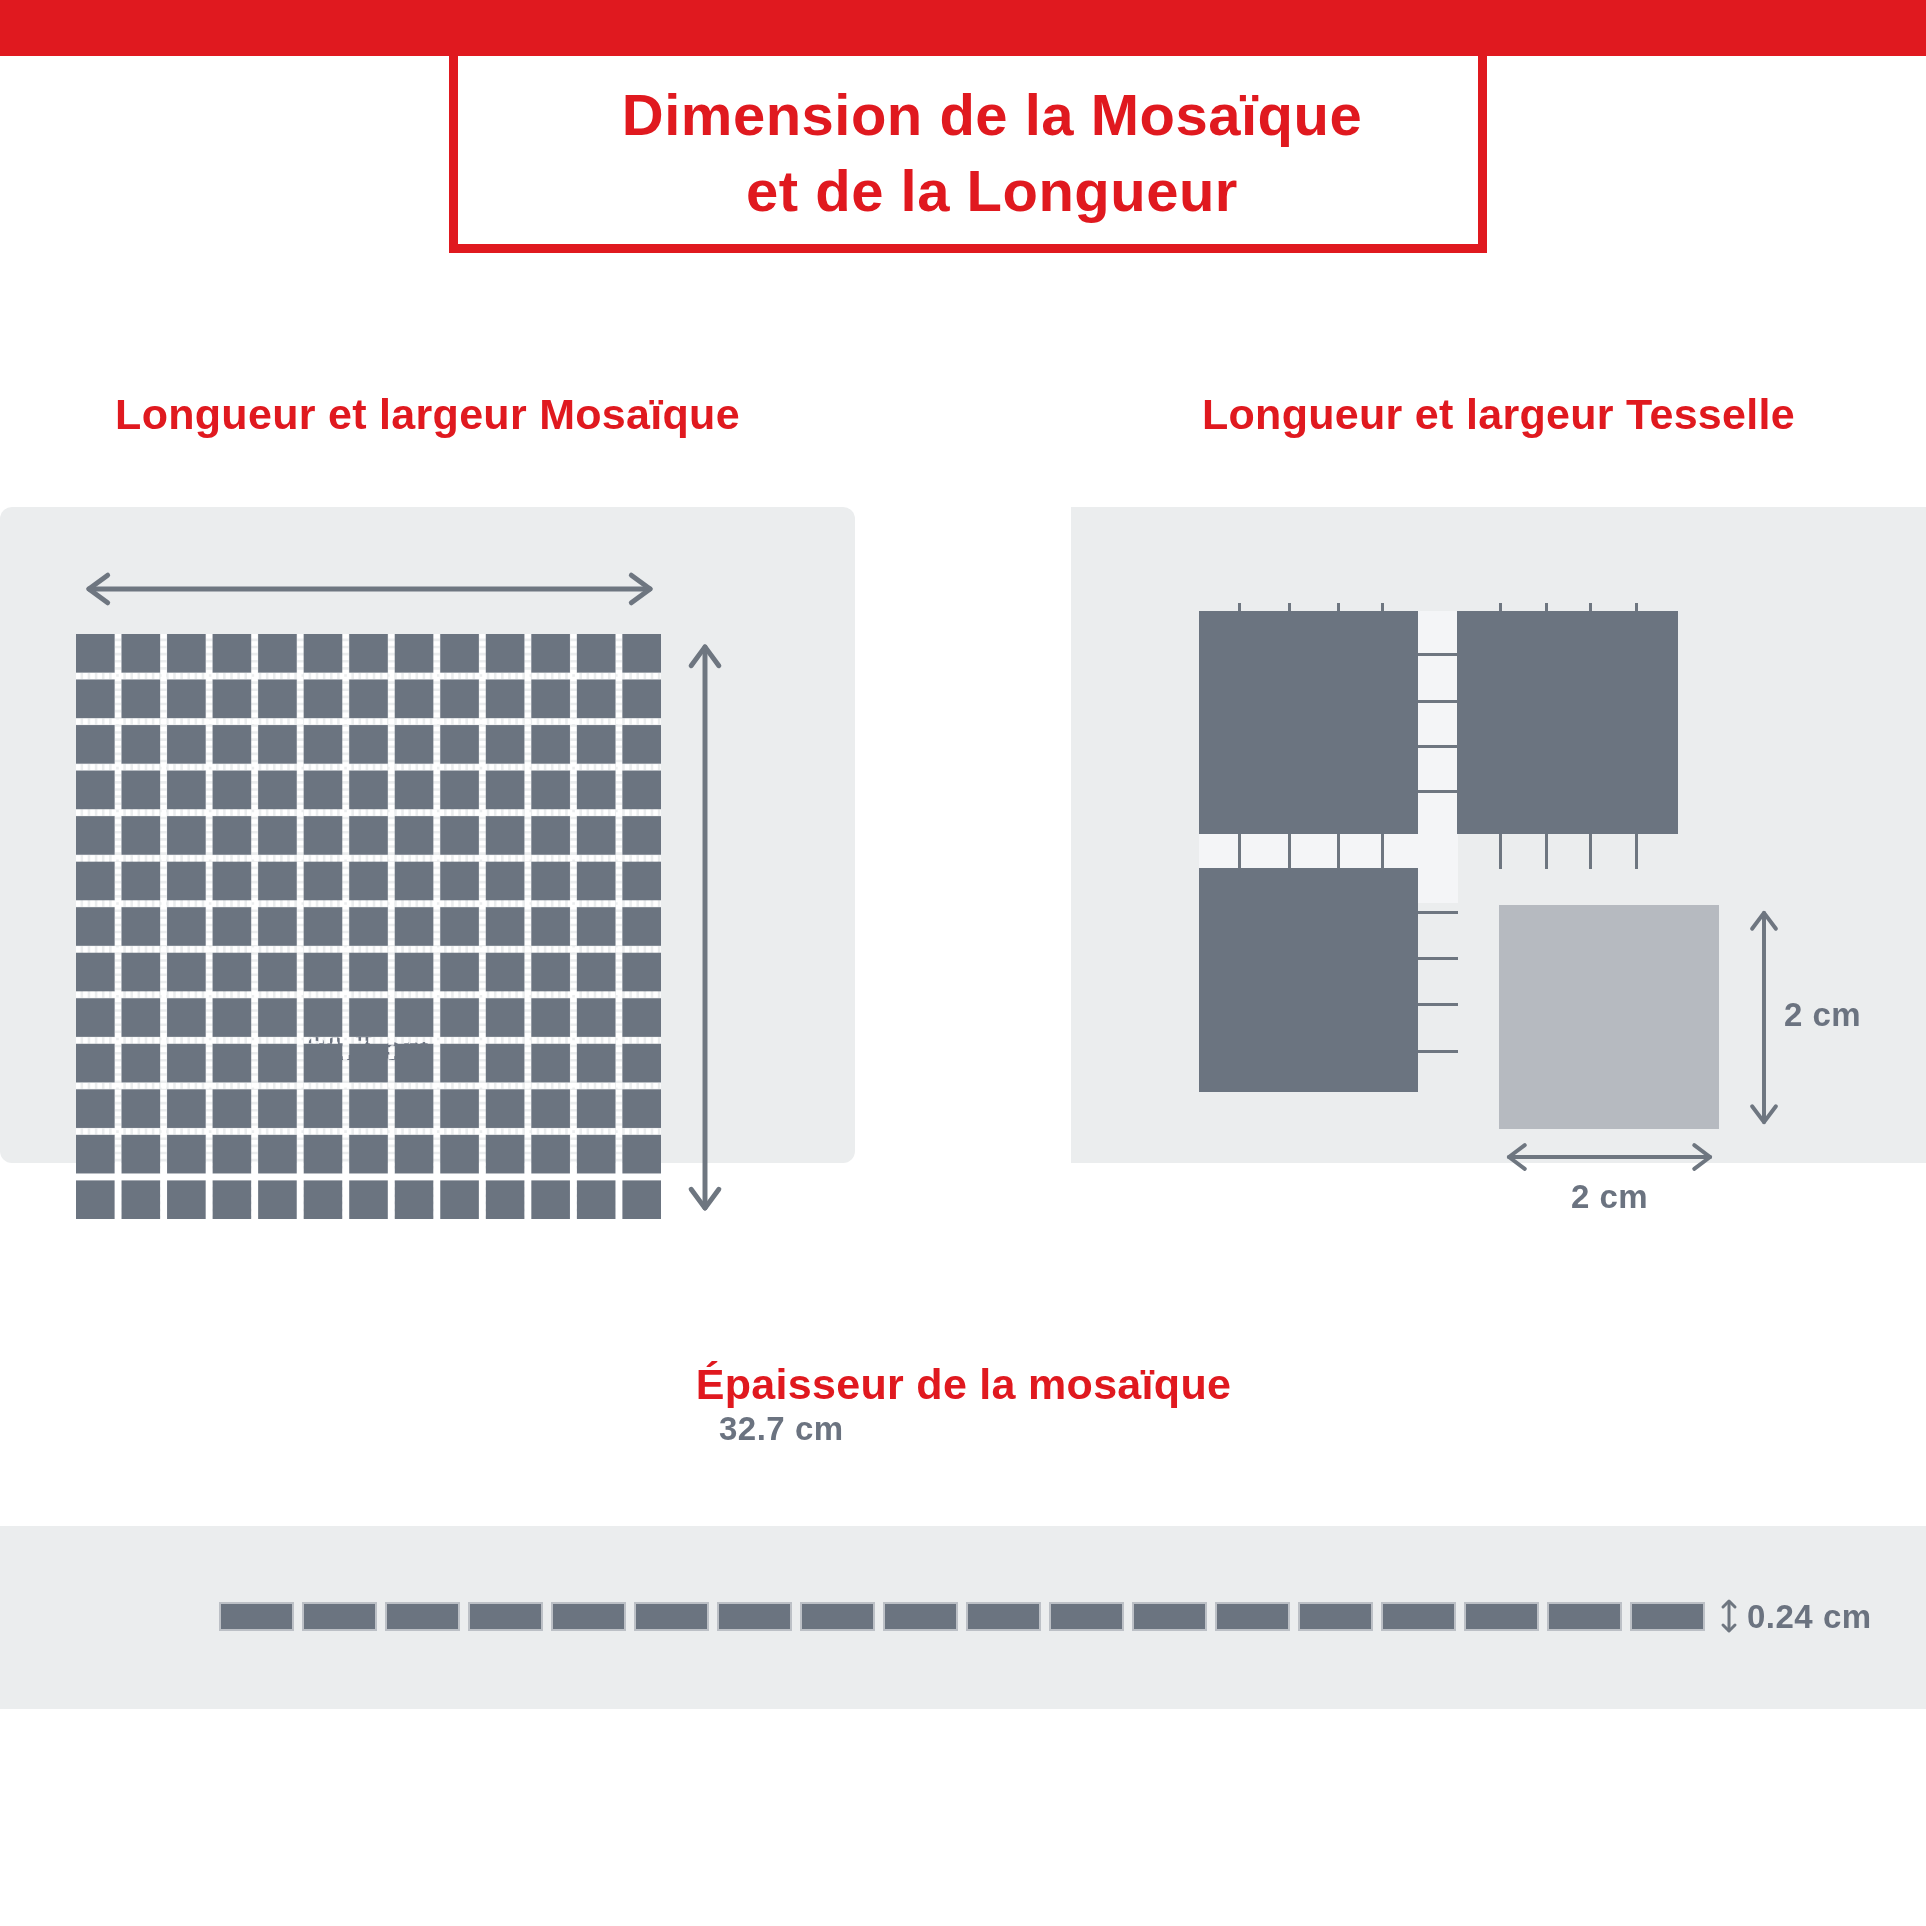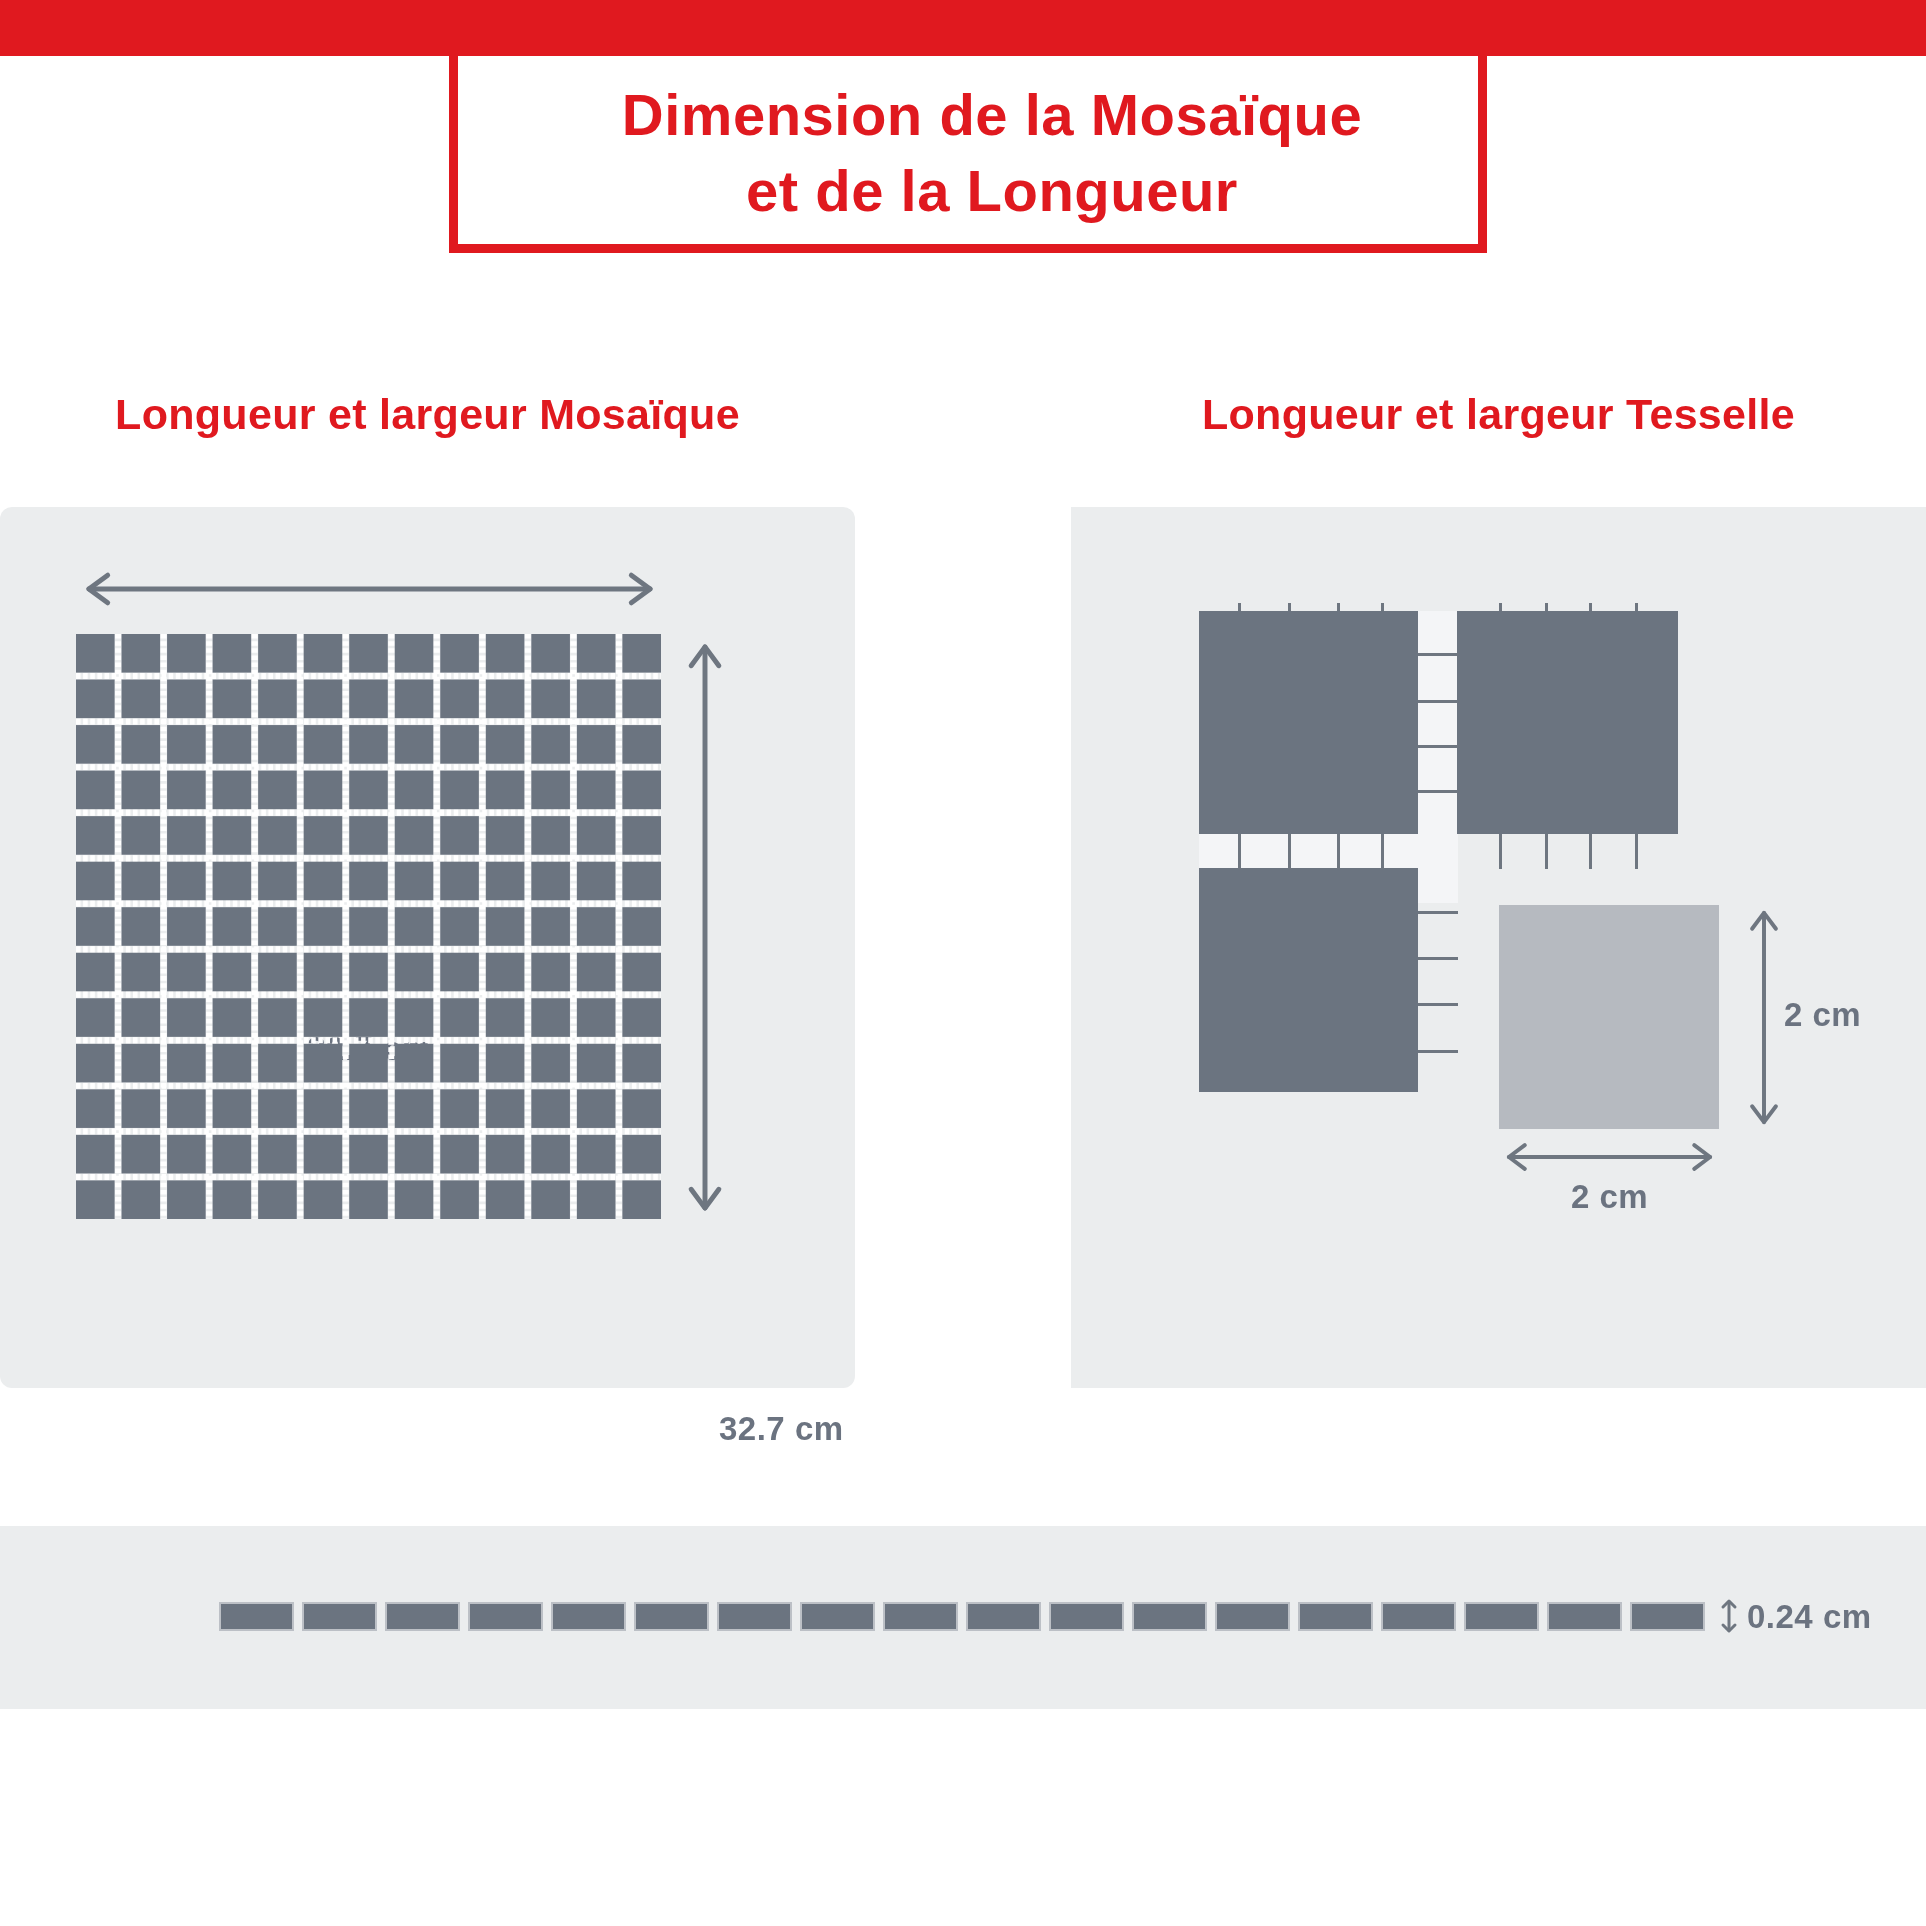--- a/index.html
+++ b/index.html
@@ -11,21 +11,21 @@
         font-family:"Liberation Sans", sans-serif;}
   .topbar{position:absolute;left:0;top:0;width:1927px;height:56px;background:var(--red);z-index:3;}
   .title-box{position:absolute;left:449px;top:26px;width:1038px;height:227px;background:#fff;
              border:9px solid var(--red);box-sizing:border-box;z-index:2;
              display:flex;flex-direction:column;justify-content:center;align-items:center;padding-top:26px;padding-left:48px;}
   .title-line{color:var(--red);font-size:58px;line-height:76px;font-weight:bold;letter-spacing:0.5px;text-align:center;}
   .section-heading{position:absolute;color:var(--red);font-size:43px;font-weight:bold;text-align:center;letter-spacing:0.3px;}
   .heading-mosaic{left:0;width:855px;top:390px;}
   .heading-tesselle{left:1071px;width:855px;top:390px;}
   .heading-thickness{left:0;width:1927px;top:1360px;}
-  .panel{position:absolute;top:507px;width:855px;height:881px;background:var(--panel);}
+  .panel{position:absolute;top:507px;width:855px;height:656px;background:var(--panel);}
   .panel-left{left:0;border-radius:12px;}
   .panel-right{left:1071px;}
   .measure-label{position:absolute;color:var(--measure);font-size:33px;font-weight:bold;letter-spacing:0.5px;white-space:nowrap;}
   .mosaic-width-label{left:77px;width:585px;top:523px;text-align:center;}
   .mosaic-height-label{left:719px;top:903px;}
   svg.arrow{position:absolute;overflow:visible;}
   svg.arrow line, svg.arrow polyline{stroke:var(--arrow);fill:none;stroke-linecap:round;stroke-linejoin:round;}
   .mosaic-grid{position:absolute;left:76px;top:127px;width:585px;height:585px;display:block;}
   
   .sq{position:absolute;background:var(--tile);}
@@ -310,20 +310,21 @@
       <div class="tick" style="left: 167px; top: 96px; width: 3px; height: 8px;"></div>
       <div class="tick" style="left: 217px; top: 96px; width: 3px; height: 8px;"></div>
       <div class="tick" style="left: 266px; top: 96px; width: 3px; height: 8px;"></div>
       <div class="tick" style="left: 310px; top: 96px; width: 3px; height: 8px;"></div>
       <div class="tick" style="left: 428px; top: 96px; width: 3px; height: 8px;"></div>
       <div class="tick" style="left: 474px; top: 96px; width: 3px; height: 8px;"></div>
       <div class="tick" style="left: 518px; top: 96px; width: 3px; height: 8px;"></div>
       <div class="tick" style="left: 564px; top: 96px; width: 3px; height: 8px;"></div>
     </div>
 
+  <div class="section-heading heading-thickness">Épaisseur de la mosaïque</div>
 
   <div class="bottom-band"></div>
   <div class="strip" id="thickness-strip">
       <div class="strip-tile"></div>
       <div class="strip-tile"></div>
       <div class="strip-tile"></div>
       <div class="strip-tile"></div>
       <div class="strip-tile"></div>
       <div class="strip-tile"></div>
       <div class="strip-tile"></div>

